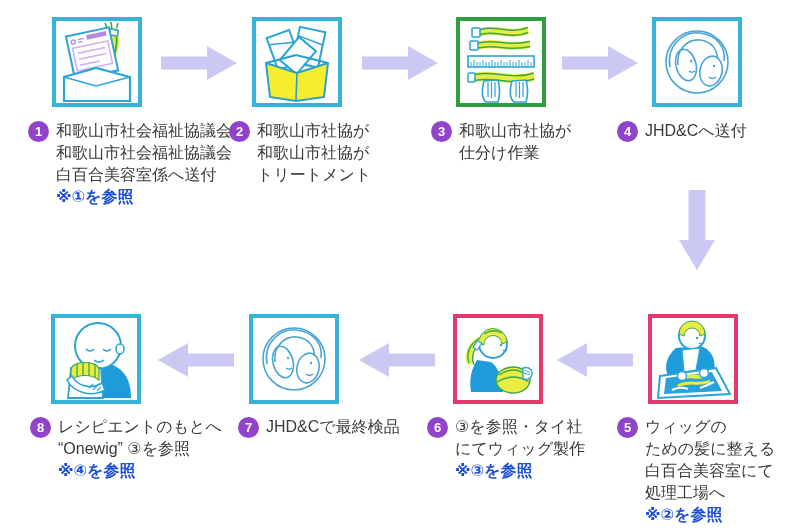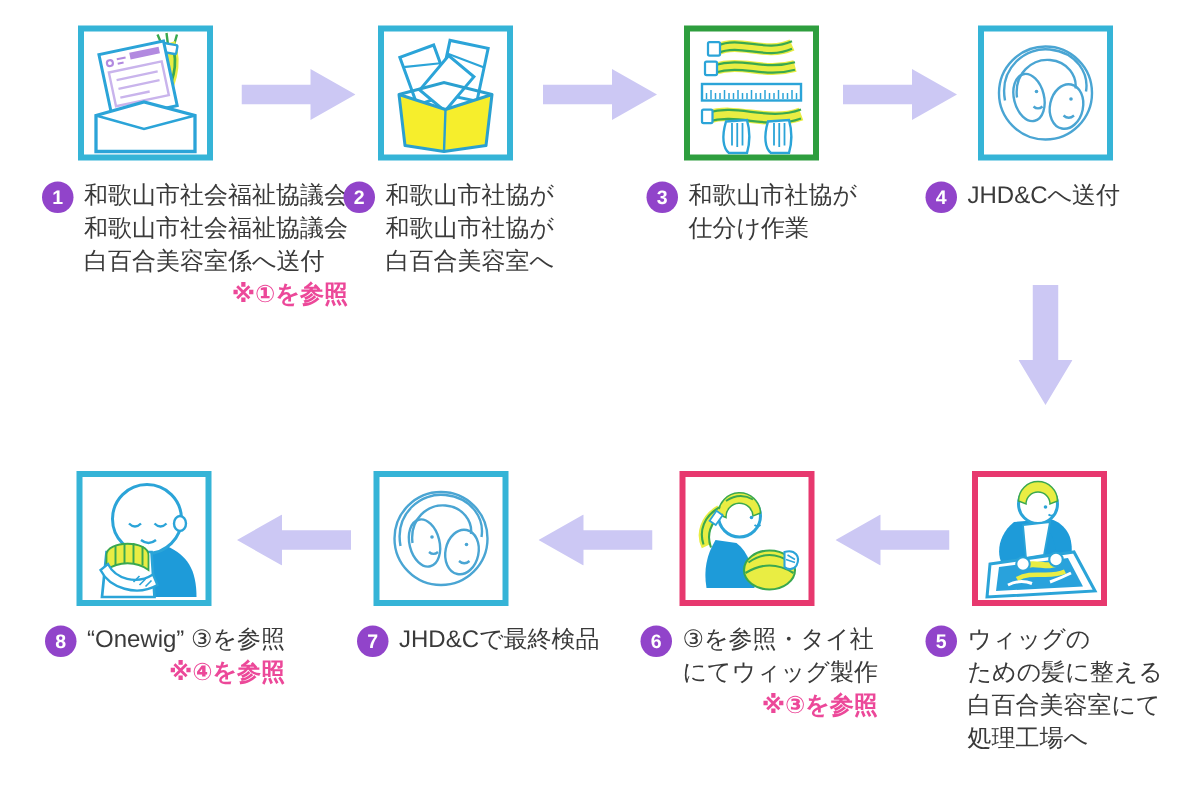--- a/index.html
+++ b/index.html
@@ -15,21 +15,21 @@
   .ibox.green{border-color:#2e9e3e;}
   .ibox.pink{border-color:#e7386e;}
   .ibox svg{display:block;width:82px;height:82px;}
   .step{position:absolute;display:flex;align-items:flex-start;gap:7px;}
   .num{
     flex:0 0 auto;width:21px;height:21px;border-radius:50%;
     background:#9144ca;color:#ffffff;font-size:13px;font-weight:bold;
     display:flex;align-items:center;justify-content:center;margin-top:1px;
   }
   .lines{font-size:16px;line-height:22px;color:#3a3a3a;}
-  .lines .note{color:#ec4899;font-weight:bold;text-align:right;}
+  .lines .note{color:#1d4ed8;font-weight:bold;}
   .arrow{position:absolute;}
 </style>
 </head>
 <body>
 
 <div class="canvas">
 
   <div class="ibox cyan" style="left:52px;top:17px;">
     <svg viewBox="0 0 82 82">
       <g>
@@ -203,21 +203,21 @@
       <div>白百合美容室係へ送付</div>
       <div class="note">※①を参照</div>
     </div>
   </div>
 
   <div class="step" style="left:229px;top:120px;">
     <div class="num">2</div>
     <div class="lines">
       <div>和歌山市社協が</div>
       <div>和歌山市社協が</div>
-      <div>白百合美容室へ</div>
+      <div>トリートメント</div>
     </div>
   </div>
 
   <div class="step" style="left:431px;top:120px;">
     <div class="num">3</div>
     <div class="lines">
       <div>和歌山市社協が</div>
       <div>仕分け作業</div>
     </div>
   </div>
@@ -229,20 +229,21 @@
     </div>
   </div>
 
   <div class="step" style="left:617px;top:416px;">
     <div class="num">5</div>
     <div class="lines">
       <div>ウィッグの</div>
       <div>ための髪に整える</div>
       <div>白百合美容室にて</div>
       <div>処理工場へ</div>
+      <div class="note">※②を参照</div>
     </div>
   </div>
 
   <div class="step" style="left:427px;top:416px;">
     <div class="num">6</div>
     <div class="lines">
       <div>③を参照・タイ社</div>
       <div>にてウィッグ製作</div>
       <div class="note">※③を参照</div>
     </div>
@@ -251,18 +252,19 @@
   <div class="step" style="left:238px;top:416px;">
     <div class="num">7</div>
     <div class="lines">
       <div>JHD&amp;Cで最終検品</div>
     </div>
   </div>
 
   <div class="step" style="left:30px;top:416px;">
     <div class="num">8</div>
     <div class="lines">
+      <div>レシピエントのもとへ</div>
       <div>“Onewig” ③を参照</div>
       <div class="note">※④を参照</div>
     </div>
   </div>
 
 </div>
 
 </body></html>

